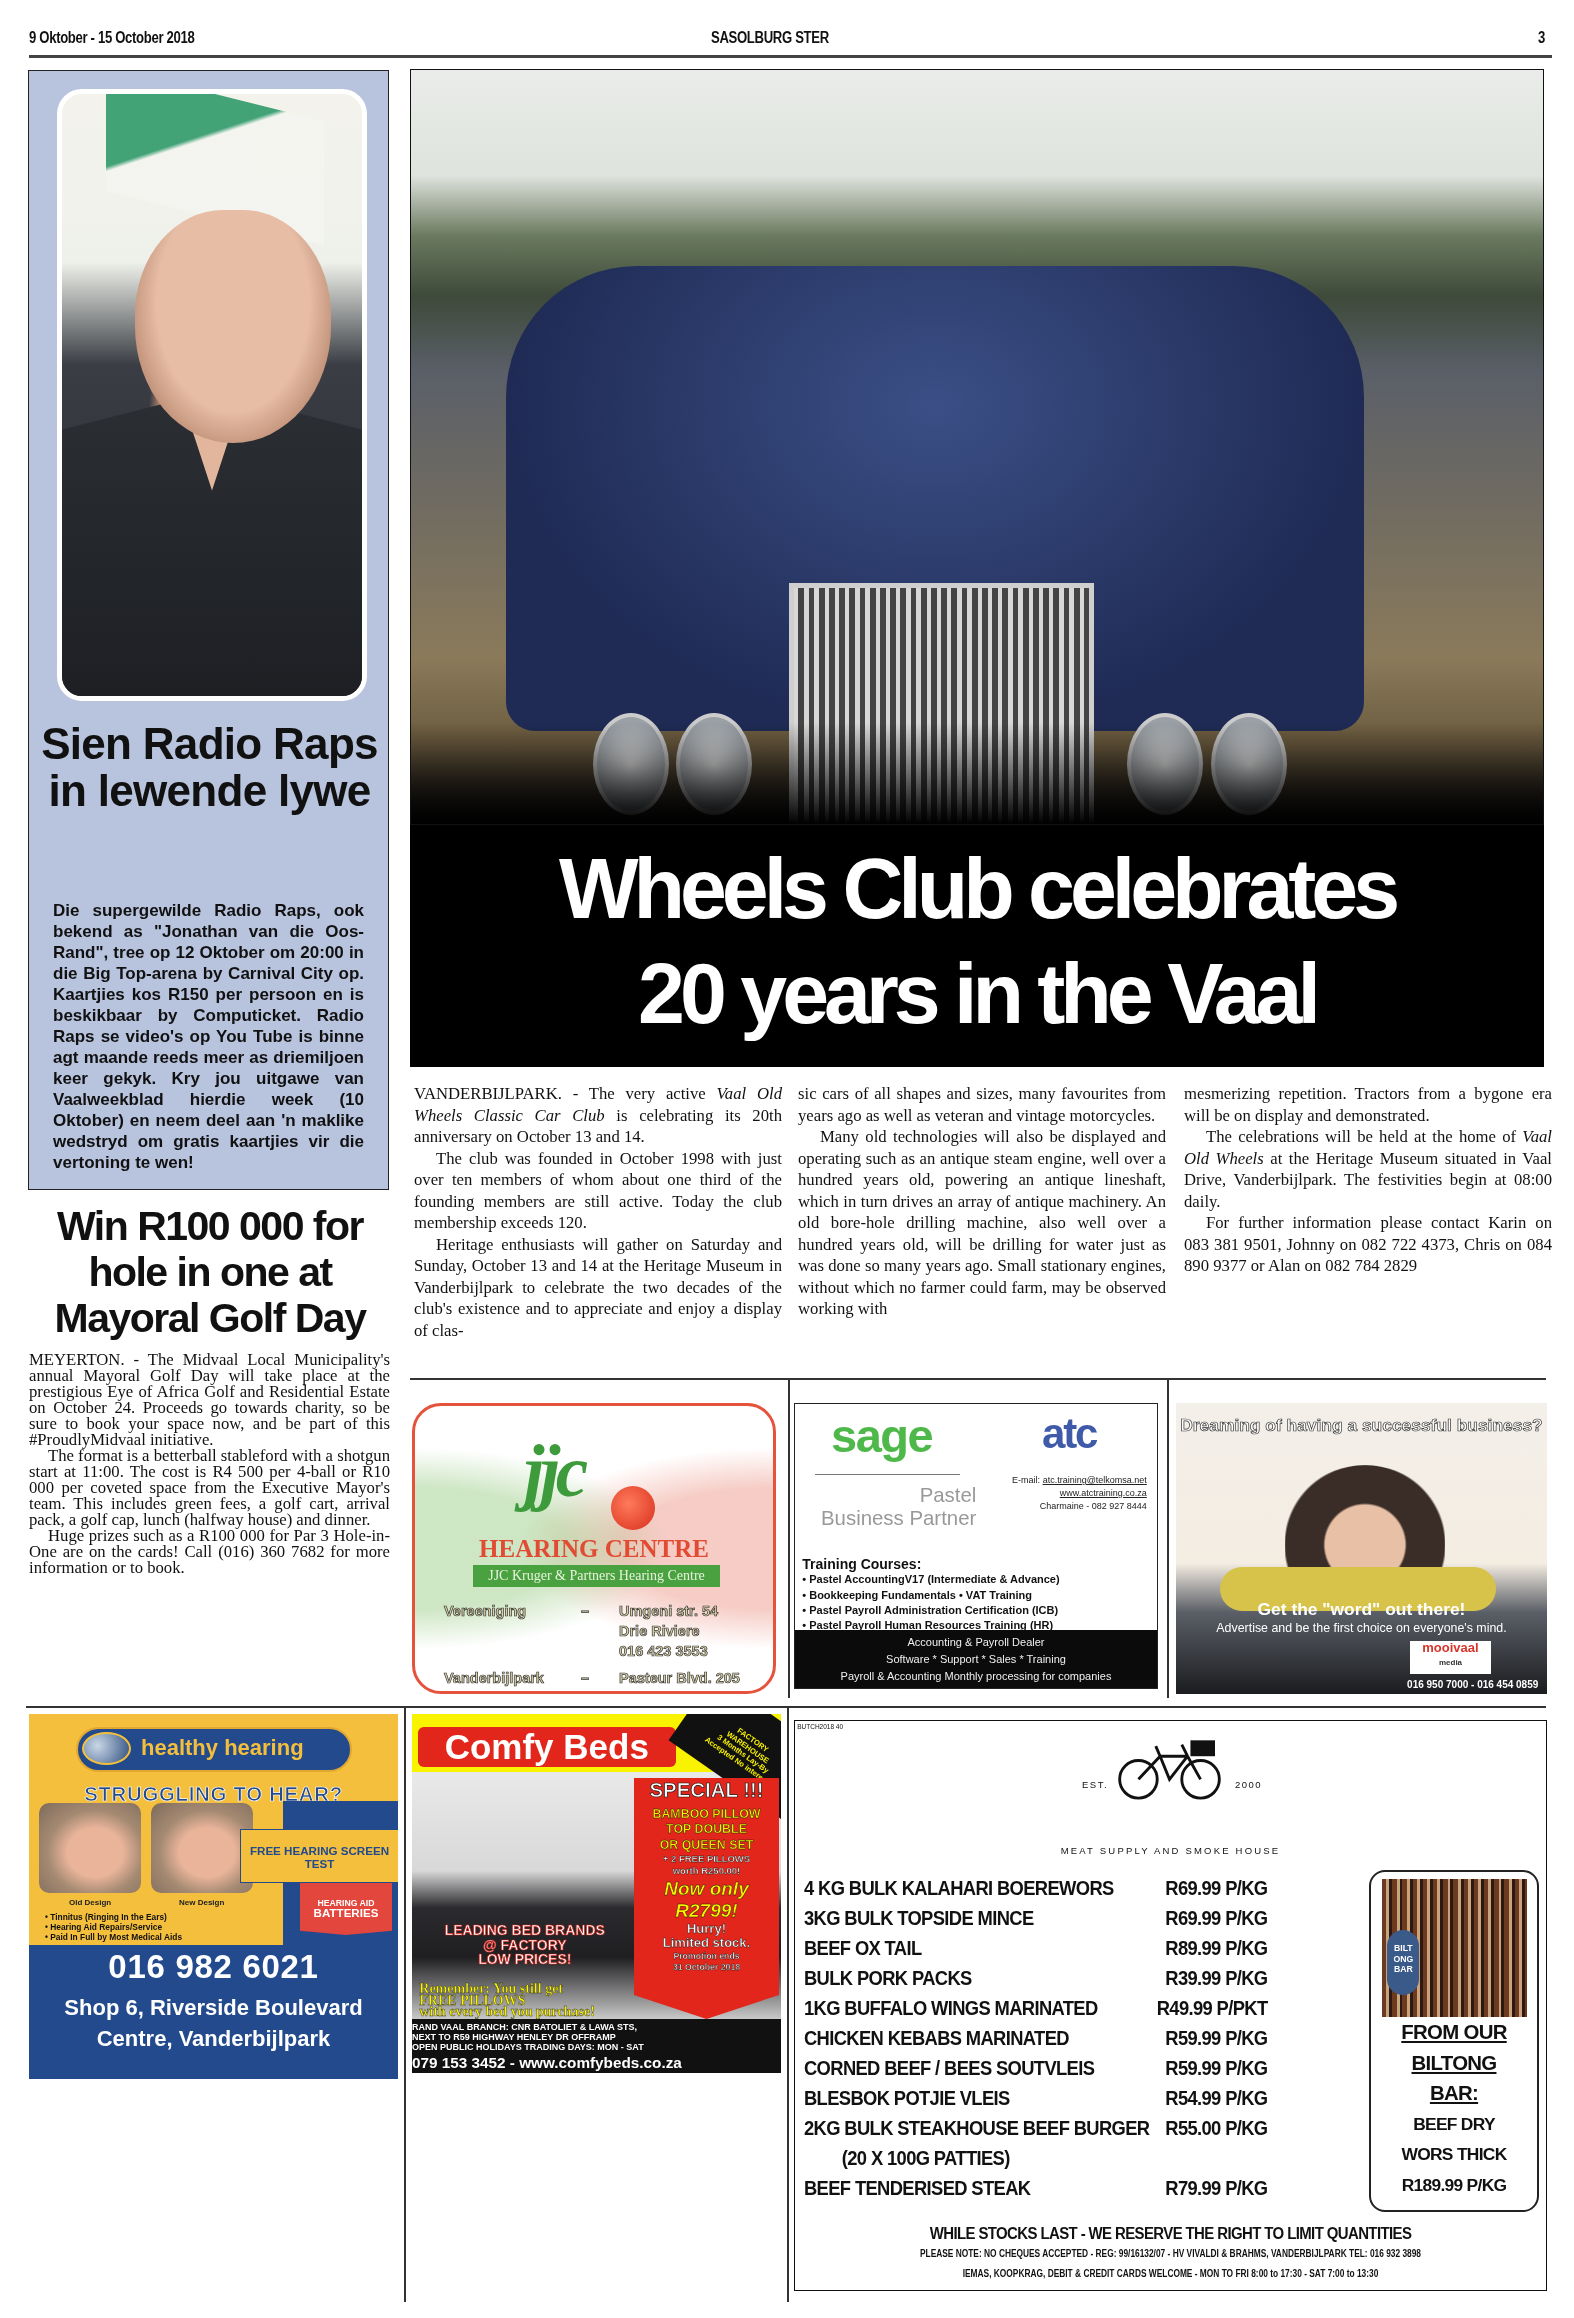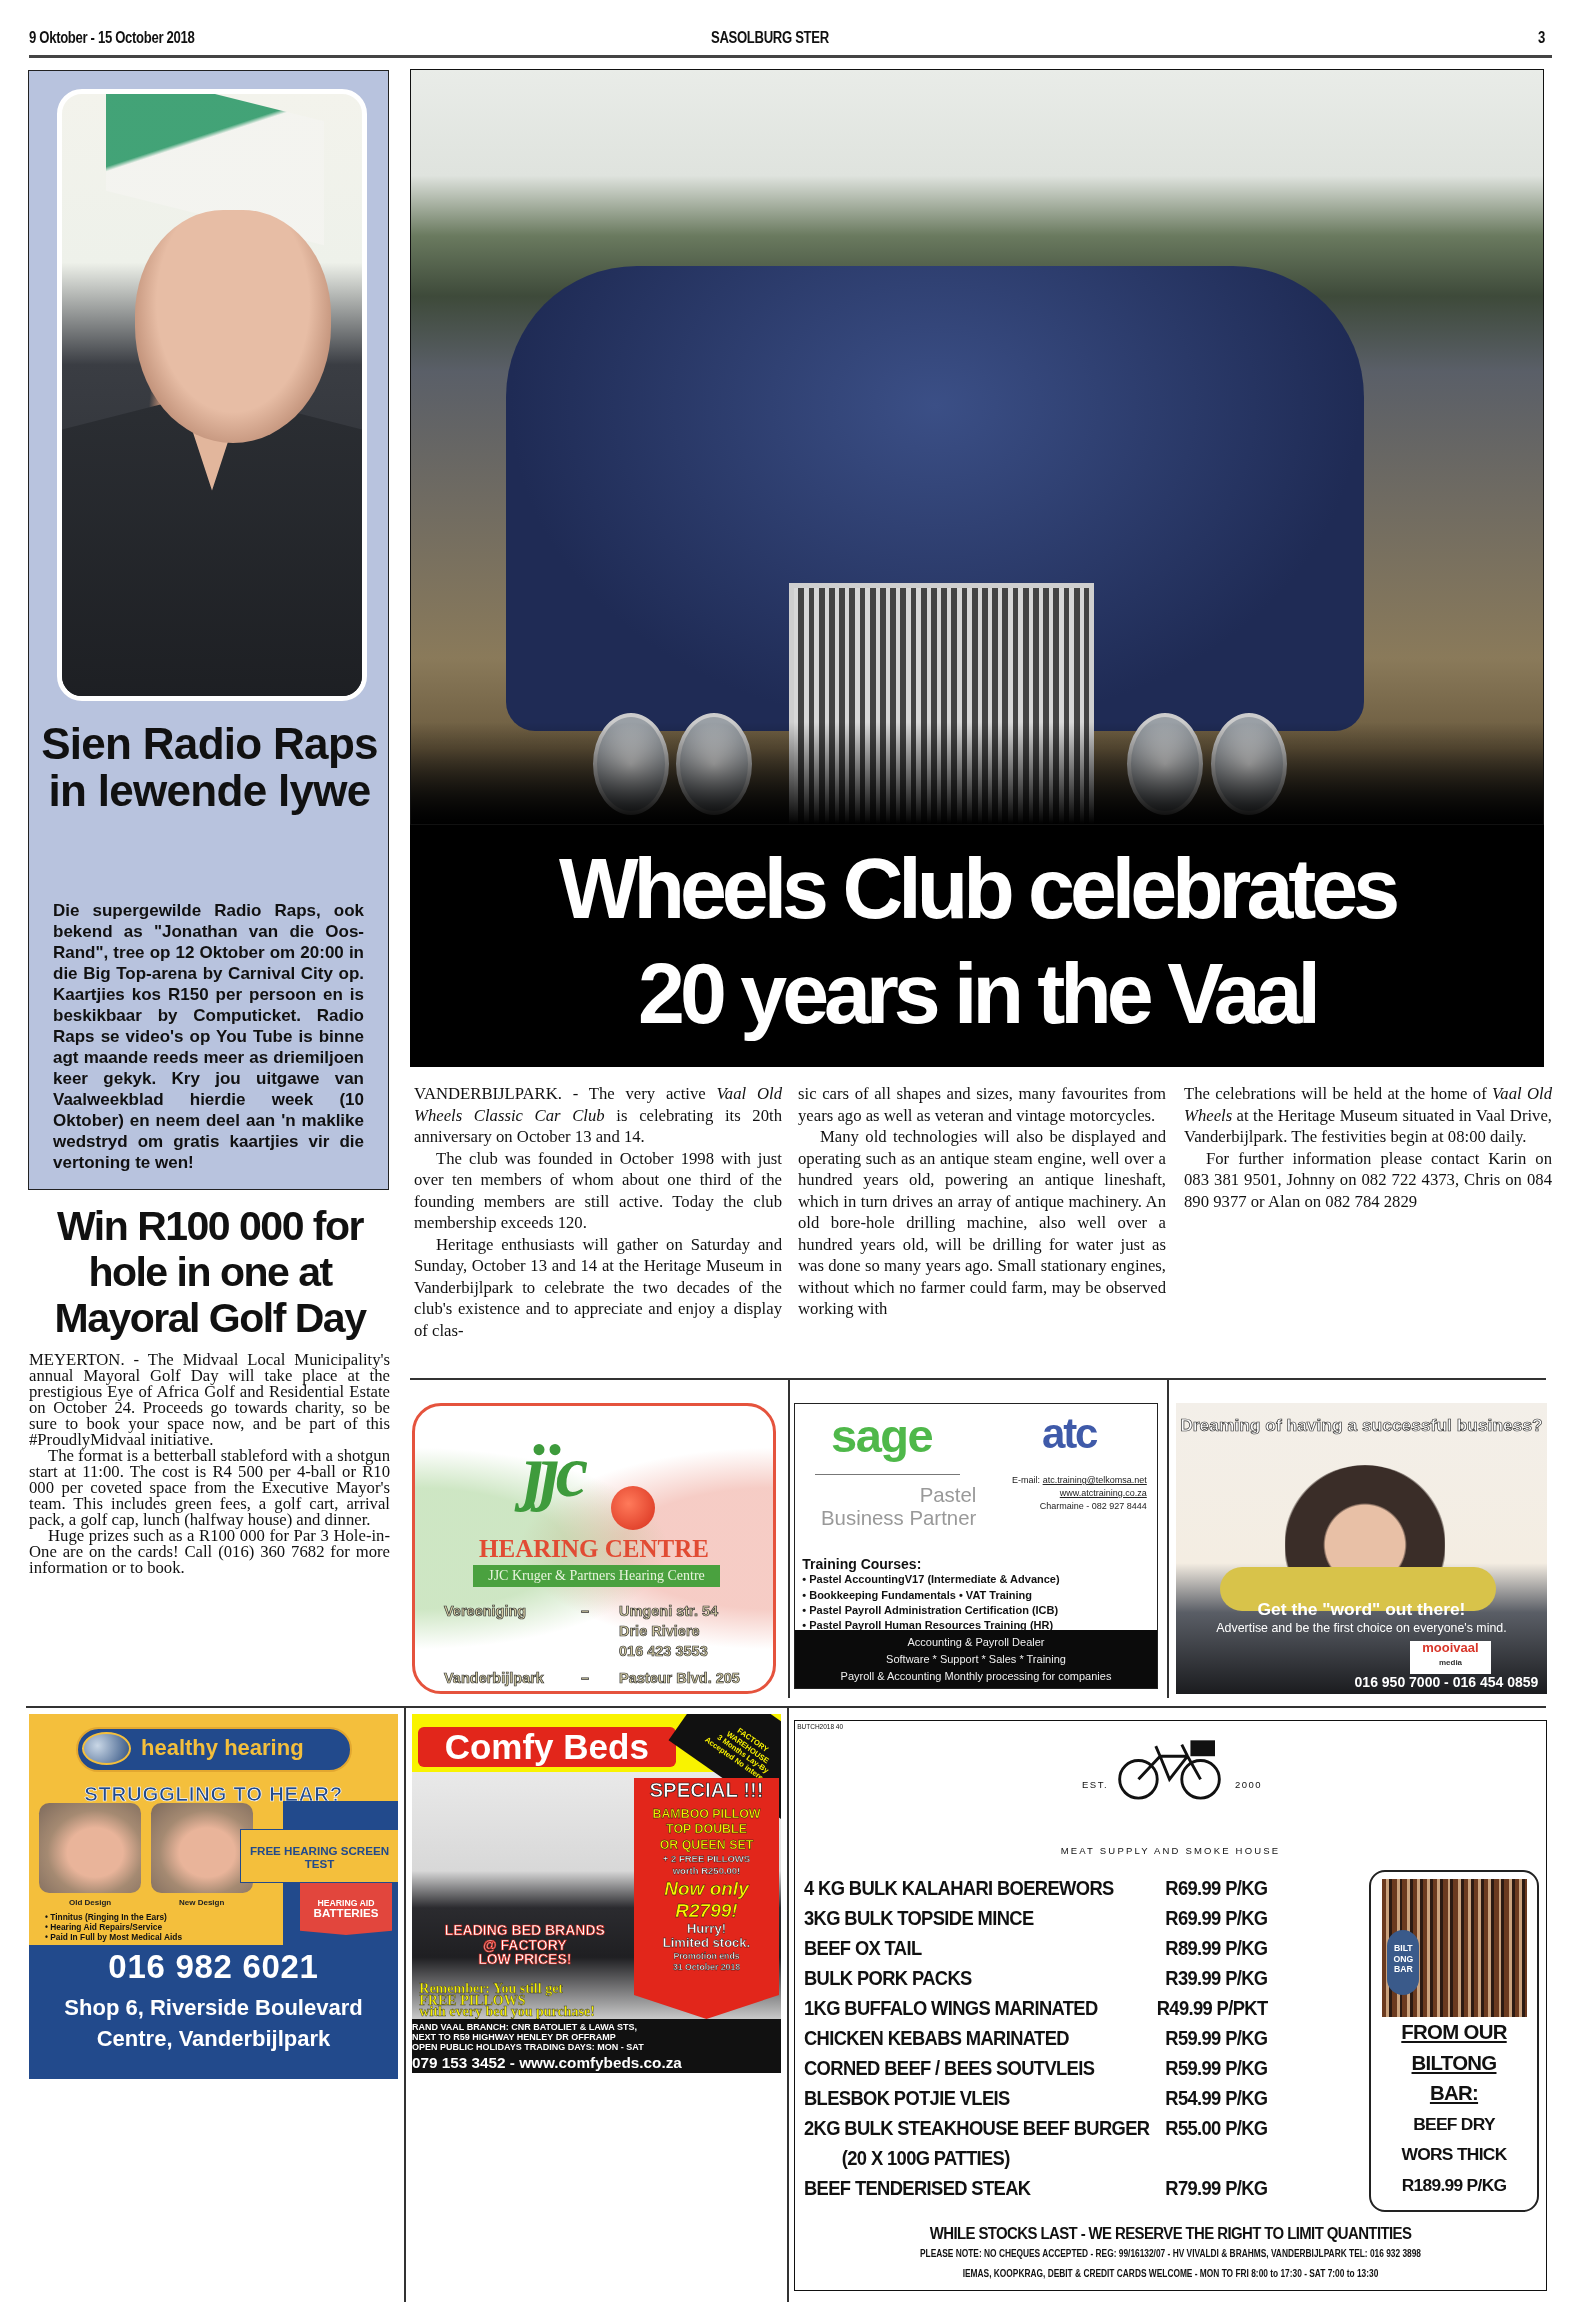--- a/index.html
+++ b/index.html
@@ -76,21 +76,21 @@
 
   
   .mooi { left: 1176px; top: 1403px; width: 371px; height: 291px; overflow: hidden; background: linear-gradient(180deg, #f3efe9 0%, #f4ede2 55%, #5a5e66 72%, #1b1c1f 100%); }
   .mooi .person { position: absolute; left: 109px; top: 62px; width: 160px; height: 145px; border-radius: 50% 50% 10% 10%; background: radial-gradient(ellipse at 50% 55%, #e8c0a6 0 35%, #3a2d28 37% 70%, transparent 72%); }
   .mooi .arms { position: absolute; left: 44px; top: 164px; width: 276px; height: 44px; border-radius: 22px; background: #d8c34a; }
   .mooi-h1 { position: absolute; left: 0; top: 11.6px; width: 100%; text-align: center; color: #fff; font-family: "Liberation Sans", sans-serif; font-weight: bold; font-size: 17.4px; -webkit-text-stroke: 0.7px #333; }
   .mooi-h2 { position: absolute; left: 0; top: 196px; width: 100%; text-align: center; color: #fff; font-family: "Liberation Sans", sans-serif; font-weight: bold; font-size: 17.4px; }
   .mooi-h3 { position: absolute; left: 0; top: 218px; width: 100%; text-align: center; color: #fff; font-family: "Liberation Sans", sans-serif; font-size: 12.4px; }
   .mooi-logo { position: absolute; left: 234px; top: 238px; width: 81px; height: 33px; background: #fff; color: #d8362a; font-family: "Liberation Sans", sans-serif; font-weight: bold; font-size: 13px; text-align: center; line-height: 14.5px; }
   .mooi-logo span { display: block; font-size: 8px; color: #333; }
-  .mooi-phone { position: absolute; right: 8.7px; bottom: 4.4px; color: #fff; font-family: "Liberation Sans", sans-serif; font-weight: bold; font-size: 14px; }
+  .mooi-phone { position: absolute; right: 8.7px; bottom: 4.4px; color: #fff; font-family: "Liberation Sans", sans-serif; font-weight: bold; font-size: 10px; }
 
   
   .hh { left: 29px; top: 1714px; width: 369px; height: 365px; background: #f4bf3c; overflow: hidden; }
   .hh-pill { position: absolute; left: 47px; top: 13px; width: 276px; height: 45px; border-radius: 22.5px; background: #224a8c; border: 2.9px solid #e3a830; }
   .hh-pill .logo { position: absolute; left: 4.4px; top: 2.9px; width: 49px; height: 33px; border-radius: 50%; background: radial-gradient(circle at 30% 40%, #c9d7e6, #2e4f7f); border: 2.2px solid #f4bf3c; }
   .hh-pill .txt { position: absolute; left: 63px; top: 5.8px; color: #f4bf3c; font-family: "Liberation Sans", sans-serif; font-weight: bold; font-size: 22px; }
   .hh-q { position: absolute; left: 0; top: 69px; width: 100%; text-align: center; color: #224a8c; font-family: "Liberation Sans", sans-serif; font-weight: bold; font-size: 20.4px; letter-spacing: 0.7px; -webkit-text-stroke: 0.7px #fff; }
   .hh-blue { position: absolute; left: 254px; top: 87px; width: 115px; height: 145px; background: #224a8c; }
   .hh-ear { position: absolute; top: 89px; width: 102px; height: 90px; border-radius: 10.2px; background: radial-gradient(ellipse at 55% 55%, #e9b49a 0 35%, #a58a72 60%, #7d6a5c); }
   .hh-cap { position: absolute; top: 184px; font-family: "Liberation Sans", sans-serif; font-weight: bold; font-size: 8px; color: #222; }
@@ -182,20 +182,21 @@
 <div class="abs col col1">
   <p><span>VANDERBIJLPARK. - The very active </span><i>Vaal Old Wheels Classic Car Club</i><span> is celebrating its 20th anniversary on October 13 and 14.</span></p>
   <p>The club was founded in October 1998 with just over ten members of whom about one third of the founding members are still active. Today the club membership exceeds 120.</p>
   <p>Heritage enthusiasts will gather on Saturday and Sunday, October 13 and 14 at the Heritage Museum in Vanderbijlpark to celebrate the two decades of the club's existence and to appreciate and enjoy a display of clas-</p>
 </div>
 <div class="abs col col2">
   <p>sic cars of all shapes and sizes, many favourites from years ago as well as veteran and vintage motorcycles.</p>
   <p>Many old technologies will also be displayed and operating such as an antique steam engine, well over a hundred years old, powering an antique lineshaft, which in turn drives an array of antique machinery. An old bore-hole drilling machine, also well over a hundred years old, will be drilling for water just as was done so many years ago. Small stationary engines, without which no farmer could farm, may be observed working with</p>
 </div>
 <div class="abs col col3">
+  <p>mesmerizing repetition. Tractors from a bygone era will be on display and demonstrated.</p>
   <p><span>The celebrations will be held at the home of </span><i>Vaal Old Wheels</i><span> at the Heritage Museum situated in Vaal Drive, Vanderbijlpark. The festivities begin at 08:00 daily.</span></p>
   <p>For further information please contact Karin on 083 381 9501, Johnny on 082 722 4373, Chris on 084 890 9377 or Alan on 082 784 2829</p>
 </div>
 
 <div class="abs hr" style="left:410px;top:1378px;width:1136px;"></div>
 <div class="abs vr" style="left:788px;top:1378px;height:320px;"></div>
 <div class="abs vr" style="left:1167px;top:1378px;height:320px;"></div>
 <div class="abs hr" style="left:26px;top:1706px;width:1520px;"></div>
 <div class="abs vr" style="left:206px;top:1706px;height:0;"></div>
 <div class="abs vr" style="left:404px;top:1706px;height:596px;"></div>

